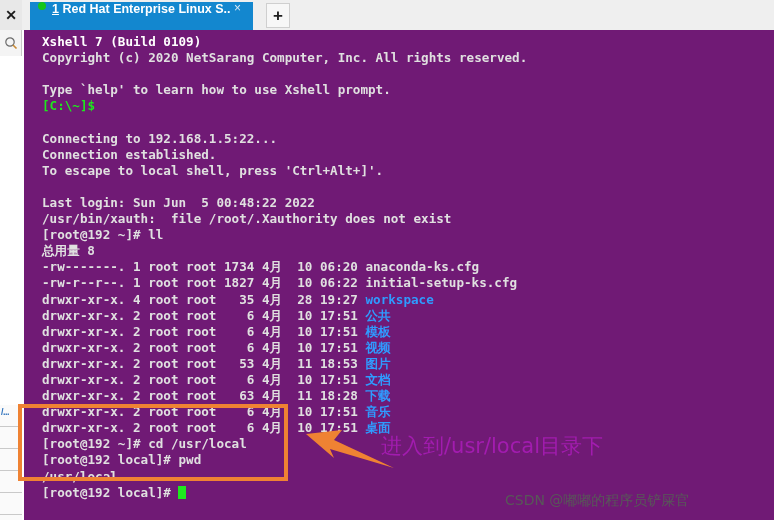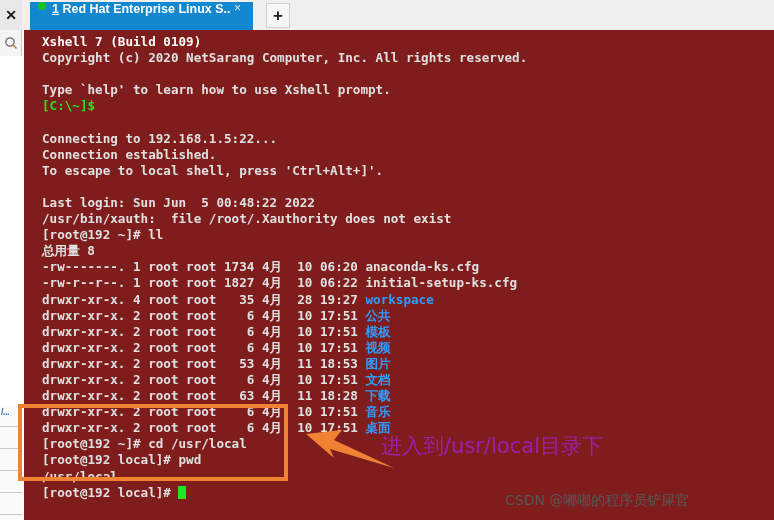--- a/index.html
+++ b/index.html
@@ -28,21 +28,21 @@
   .tab-dot{width:8px;height:8px;border-radius:50%;background:#14c51b;flex:0 0 auto;margin-right:6px;}
   .tab-label{color:#fff;font-size:12.5px;font-weight:bold;white-space:nowrap;overflow:hidden;
              flex:1 1 auto;}
   .tab-label .num{text-decoration:underline;}
   .tab-close{color:#dbe9f5;font-size:12px;margin-left:4px;flex:0 0 auto;line-height:1;}
   .tab-new{position:absolute;left:244px;top:3px;width:24px;height:25px;background:#f7f7f7;
            border:1px solid #cfcfcf;box-sizing:border-box;display:flex;align-items:center;
            justify-content:center;color:#202020;font-size:17px;font-weight:bold;line-height:1;}
 
   
-  .term-wrap{position:absolute;left:22px;top:30px;right:0;bottom:0;background:#7f1d1d;}
+  .term-wrap{position:absolute;left:22px;top:30px;right:0;bottom:0;background:#701a75;}
   .term-gutter{position:absolute;left:0;top:0;width:2px;height:100%;background:#fff;}
   .term{position:absolute;left:3px;top:0;right:0;bottom:0;
         font-family:"DejaVu Sans Mono","Liberation Mono",monospace;
         font-size:12.6px;line-height:16.1px;color:#d8d8d8;padding:4px 0 0 17px;
         box-sizing:border-box;white-space:pre;}
   .l-white{color:#e0e0e0;font-weight:bold;}
   .l-bold{color:#ffffff;font-weight:bold;}
   .l-green{color:#1ee81e;font-weight:bold;}
   .l-blue{color:#2f9bff;font-weight:bold;}
   .cursor{display:inline-block;width:8px;height:13px;background:#1ee81e;vertical-align:-2px;}

